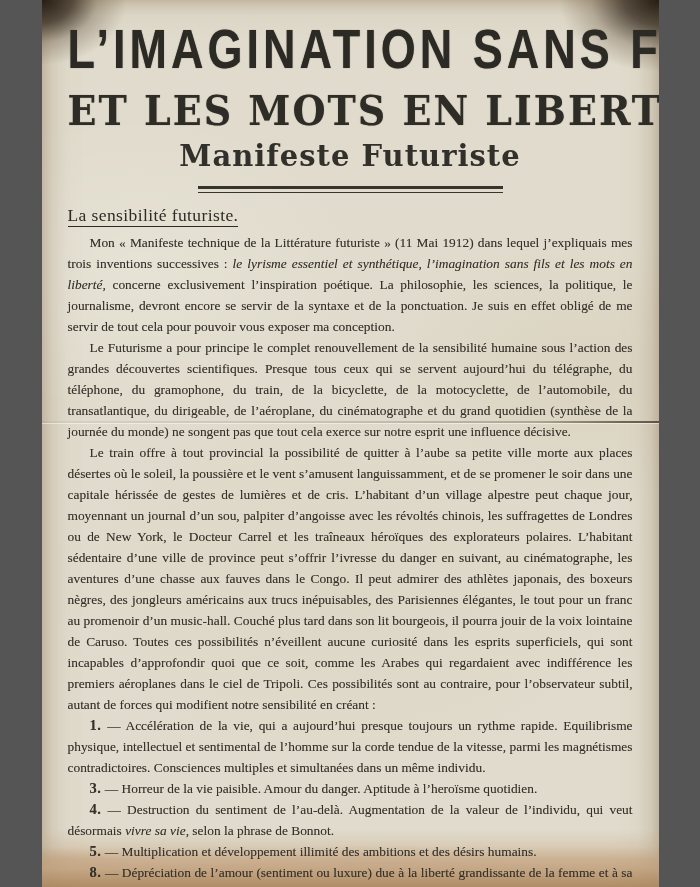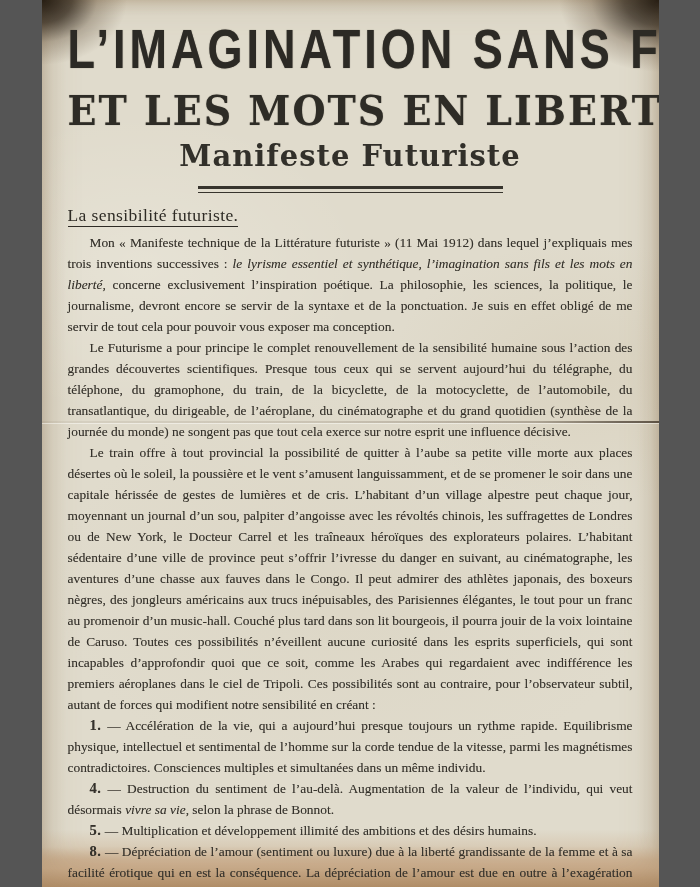--- a/index.html
+++ b/index.html
@@ -92,19 +92,20 @@
       <div class="double-rule"></div>
     </header>
 
     <section>
       <span class="section-heading">La sensibilité futuriste.</span>
       <div class="body-col" id="body-blocks">
           <p class="para"><span>Mon « Manifeste technique de la Littérature futuriste » (11 Mai 1912) dans lequel j’expliquais mes trois inventions successives : </span><i>le lyrisme essentiel et synthétique, l’imagination sans fils et les mots en liberté,</i><span> concerne exclusivement l’inspiration poétique. La philosophie, les sciences, la politique, le journalisme, devront encore se servir de la syntaxe et de la ponctuation. Je suis en effet obligé de me servir de tout cela pour pouvoir vous exposer ma conception.</span></p>
           <p class="para"><span>Le Futurisme a pour principe le complet renouvellement de la sensibilité humaine sous l’action des grandes découvertes scientifiques. Presque tous ceux qui se servent aujourd’hui du télégraphe, du téléphone, du gramophone, du train, de la bicyclette, de la motocyclette, de l’automobile, du transatlantique, du dirigeable, de l’aéroplane, du cinématographe et du grand quotidien (synthèse de la journée du monde) ne songent pas que tout cela exerce sur notre esprit une influence décisive.</span></p>
           <p class="para"><span>Le train offre à tout provincial la possibilité de quitter à l’aube sa petite ville morte aux places désertes où le soleil, la poussière et le vent s’amusent languissamment, et de se promener le soir dans une capitale hérissée de gestes de lumières et de cris. L’habitant d’un village alpestre peut chaque jour, moyennant un journal d’un sou, palpiter d’angoisse avec les révoltés chinois, les suffragettes de Londres ou de New York, le Docteur Carrel et les traîneaux héroïques des explorateurs polaires. L’habitant sédentaire d’une ville de province peut s’offrir l’ivresse du danger en suivant, au cinématographe, les aventures d’une chasse aux fauves dans le Congo. Il peut admirer des athlètes japonais, des boxeurs nègres, des jongleurs américains aux trucs inépuisables, des Parisiennes élégantes, le tout pour un franc au promenoir d’un music-hall. Couché plus tard dans son lit bourgeois, il pourra jouir de la voix lointaine de Caruso. Toutes ces possibilités n’éveillent aucune curiosité dans les esprits superficiels, qui sont incapables d’approfondir quoi que ce soit, comme les Arabes qui regardaient avec indifférence les premiers aéroplanes dans le ciel de Tripoli. Ces possibilités sont au contraire, pour l’observateur subtil, autant de forces qui modifient notre sensibilité en créant :</span></p>
           <p class="para"><span class="num">1.</span> — <span>Accélération de la vie, qui a aujourd’hui presque toujours un rythme rapide. Equilibrisme physique, intellectuel et sentimental de l’homme sur la corde tendue de la vitesse, parmi les magnétismes contradictoires. Consciences multiples et simultanées dans un même individu.</span></p>
+          <p class="para"><span class="num">3.</span> — <span>Horreur de la vie paisible. Amour du danger. Aptitude à l’heroïsme quotidien.</span></p>
           <p class="para"><span class="num">4.</span> — <span>Destruction du sentiment de l’au-delà. Augmentation de la valeur de l’individu, qui veut désormais </span><i>vivre sa vie</i><span>, selon la phrase de Bonnot.</span></p>
           <p class="para"><span class="num">5.</span> — <span>Multiplication et développement illimité des ambitions et des désirs humains.</span></p>
           <p class="para"><span class="num">8.</span> — <span>Dépréciation de l’amour (sentiment ou luxure) due à la liberté grandissante de la femme et à sa facilité érotique qui en est la conséquence. La dépréciation de l’amour est due en outre à l’exagération universelle du luxe féminin. Je m’explique : aujourd’hui la femme aime le luxe plus que l’amour. L’homme n’aime guère la femme dépourvue de luxe. L’Amant a perdu tout prestige. L’Amour a perdu sa valeur absolue (Question complexe que je me contente d’indiquer).</span></p>
         </div>
     </section>
   </div>
 </div>
 
 </body></html>

